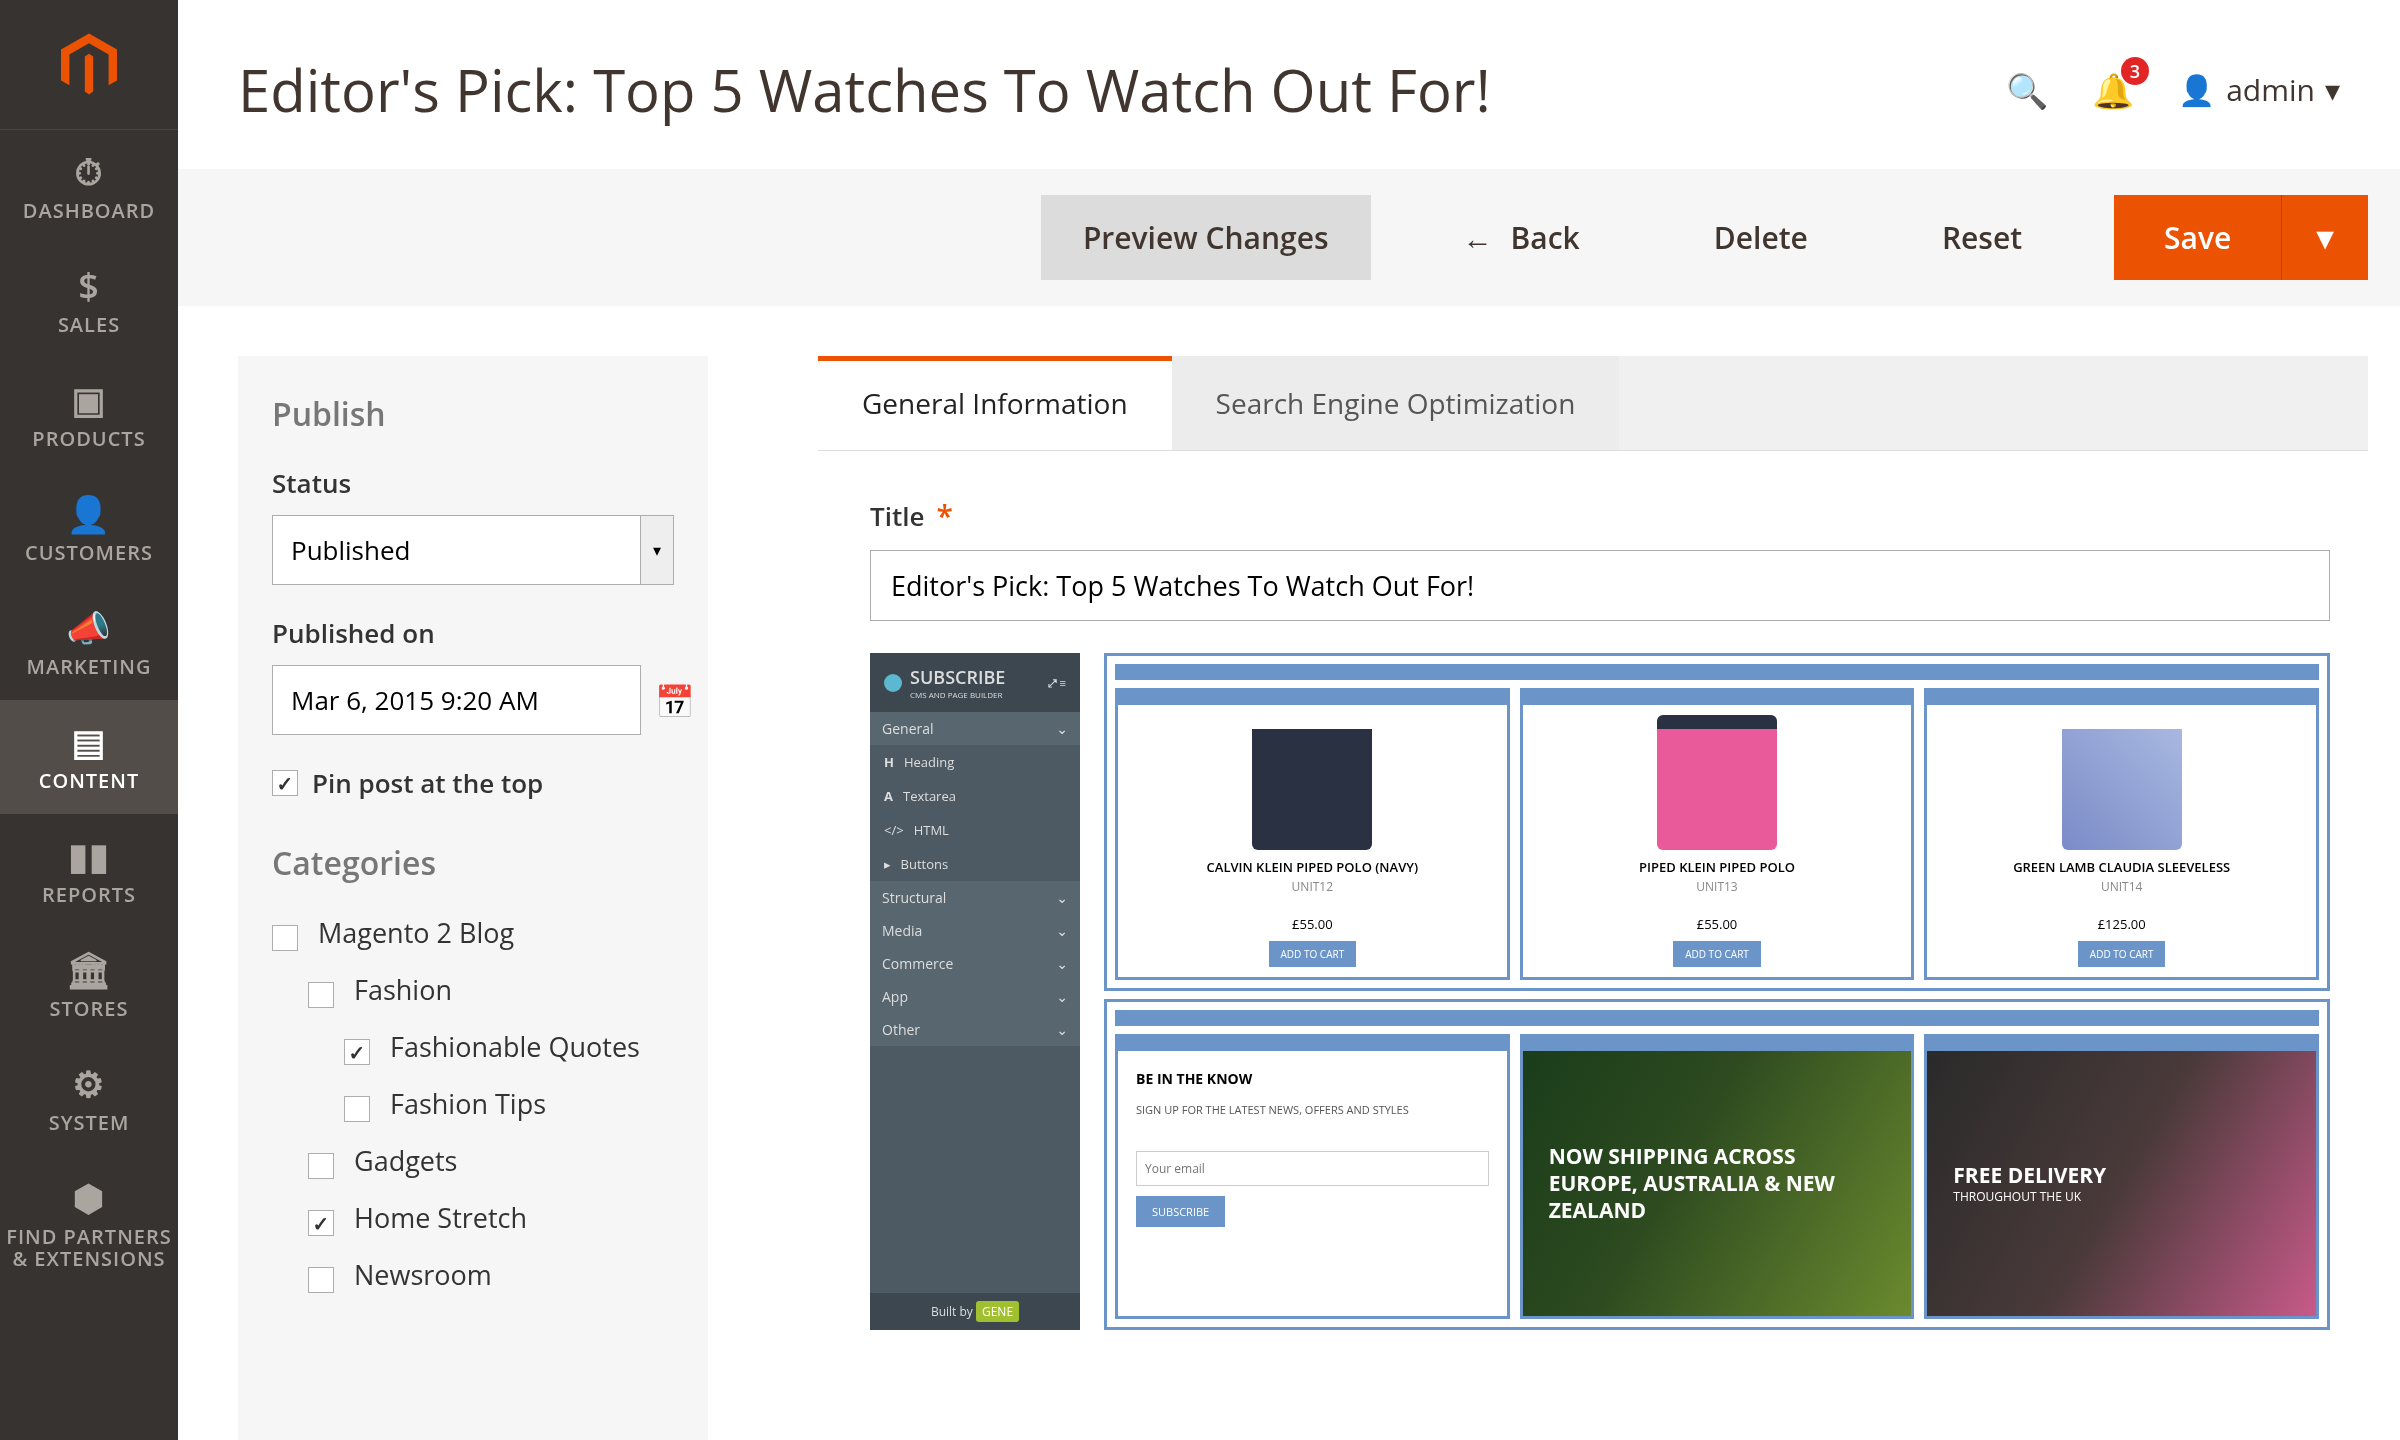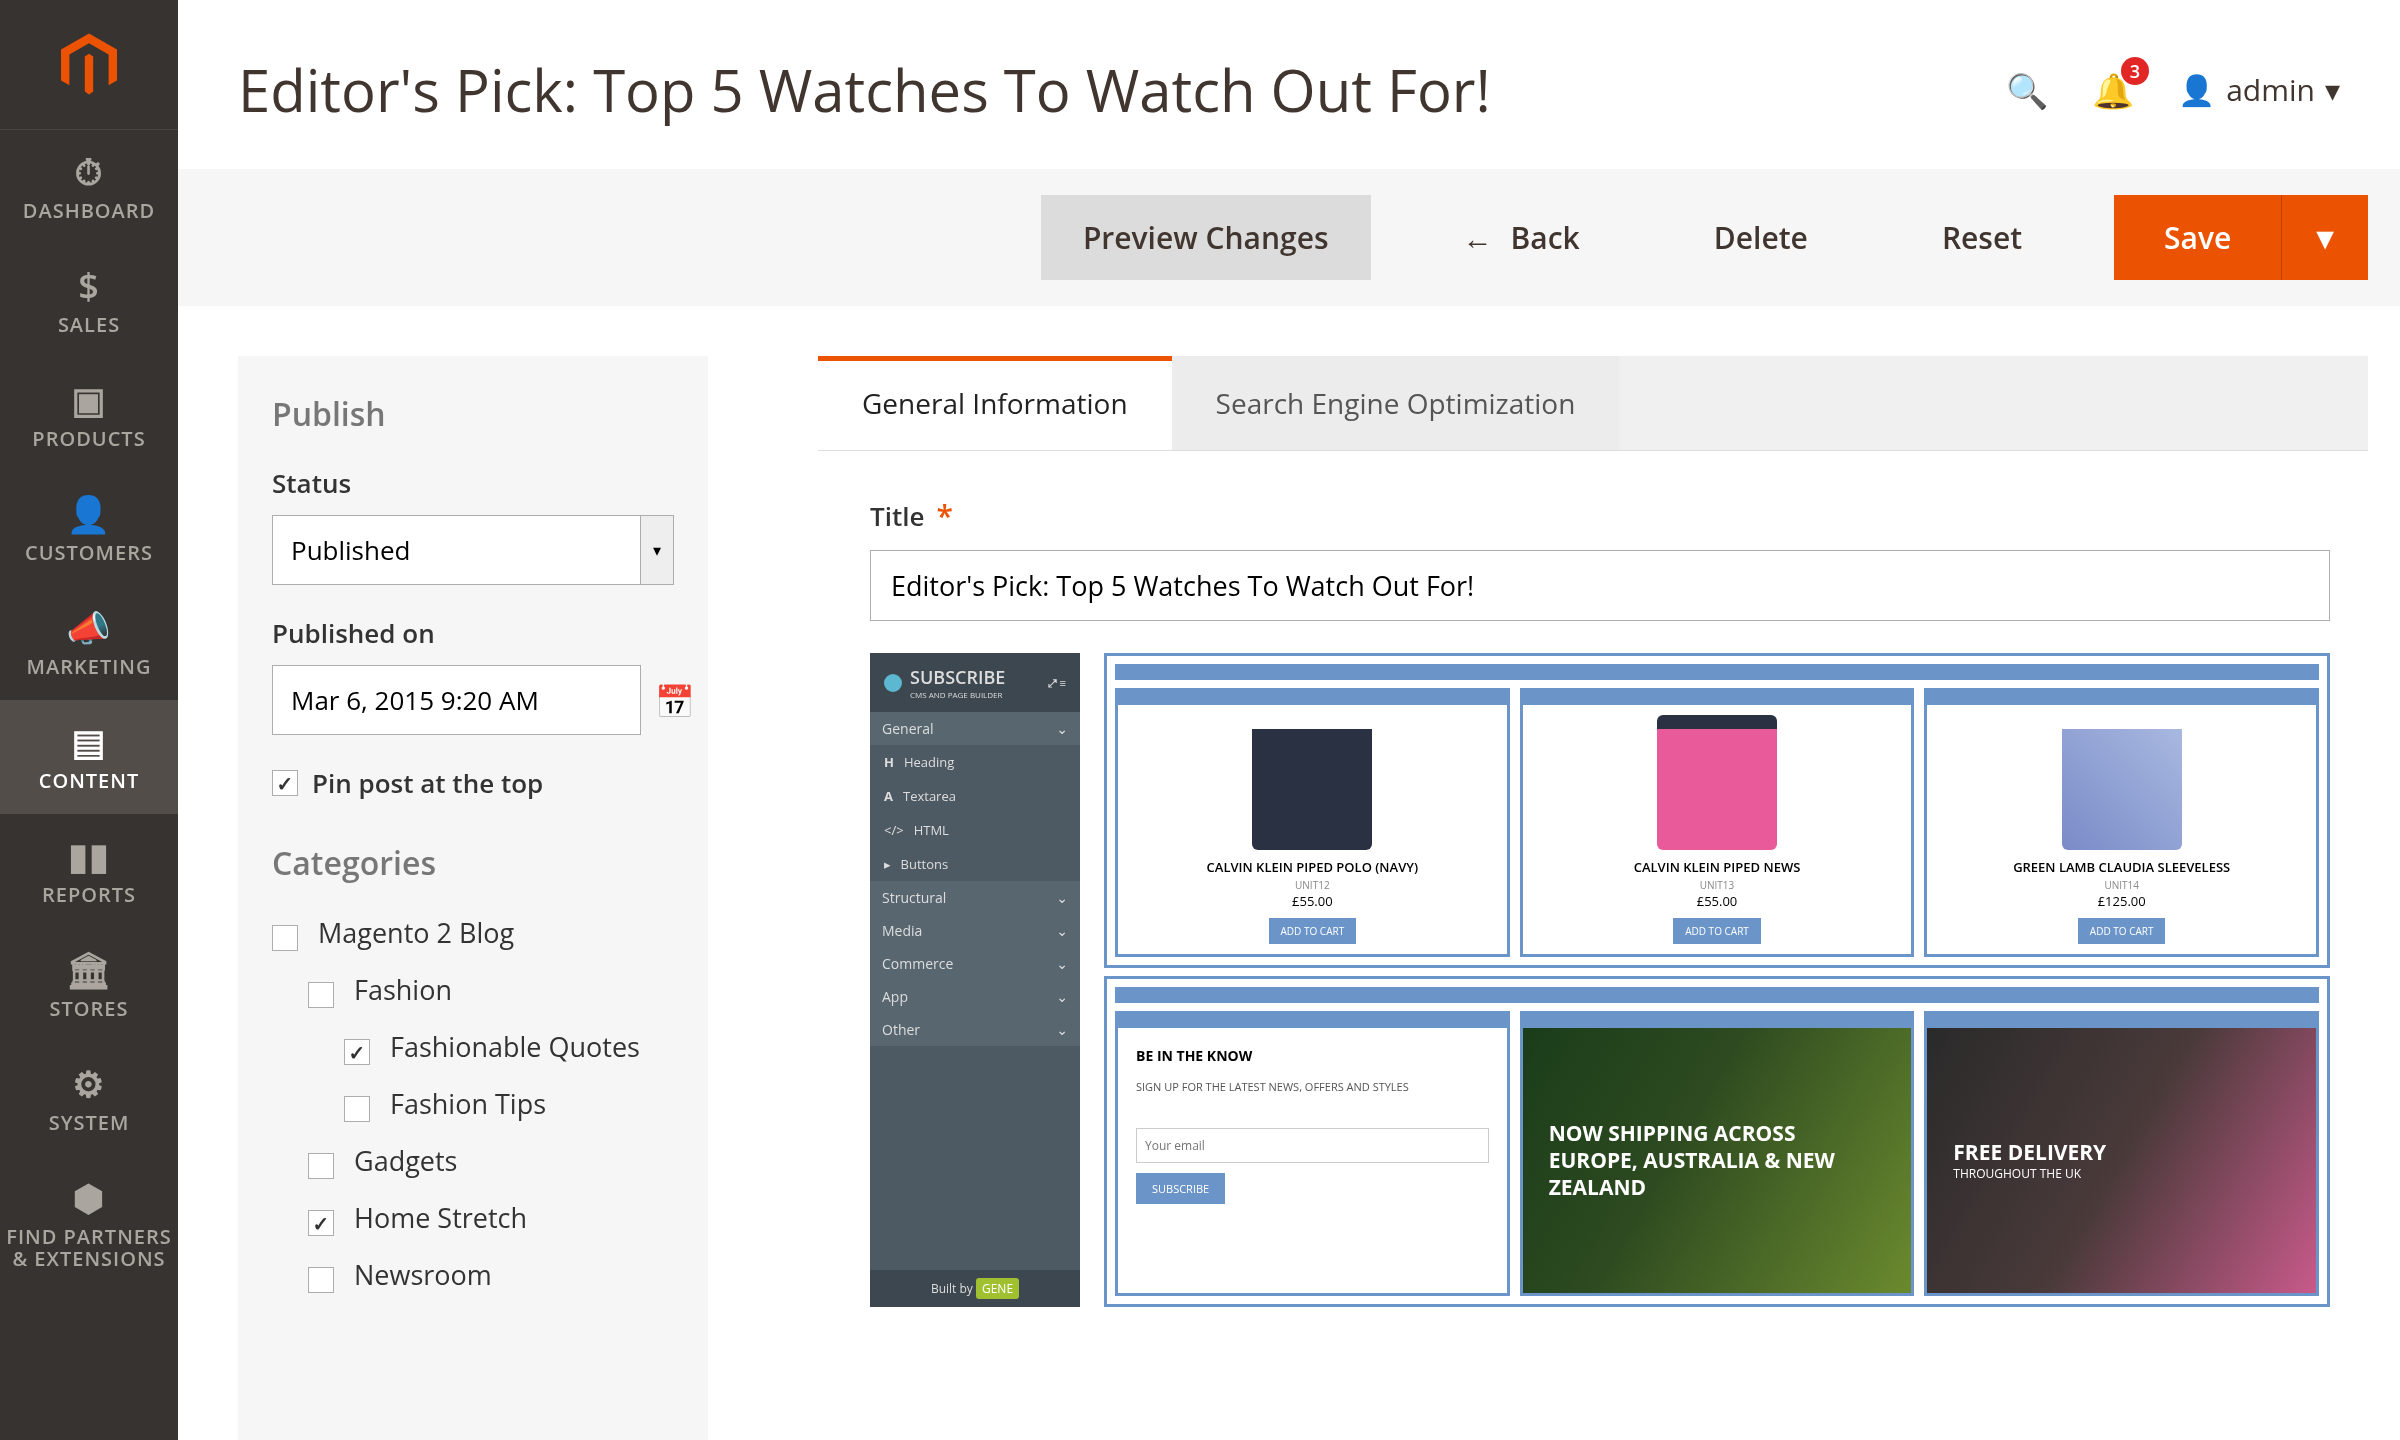--- a/index.html
+++ b/index.html
@@ -60,21 +60,21 @@
 .bf-footer{padding:10px;font-size:12px;text-align:center;background:#3d474f;margin-top:auto}
 .canvas{flex:1;display:flex;flex-direction:column;gap:8px}
 .block{border:3px solid #6b95c9;padding:8px}
 .block-hdr{background:#6b95c9;height:16px;margin-bottom:8px}
 .row3{display:flex;gap:10px}
 .col{flex:1;border:3px solid #6b95c9}
 .col-hdr{background:#6b95c9;height:14px}
 .prod{display:flex;flex-direction:column;align-items:center;padding:10px 13px;font-size:12px;text-align:center}
 .poloimg{width:120px;height:135px;border-radius:6px;margin-bottom:8px}
 .pname{font-weight:600;font-size:13px;margin-bottom:2px}
-.psku{font-size:10px;color:#888;margin-bottom:0}
+.psku{font-size:12px;color:#888;margin-bottom:20px}
 .pprice{font-size:13px;margin-bottom:8px}
 .atc{background:#6b95c9;color:#fff;font-size:10px;padding:6px 12px;border:none;cursor:pointer}
 .promo{height:265px;display:flex;flex-direction:column;justify-content:center;padding:20px 26px;color:#fff;font-weight:700;font-size:21px;line-height:1.3}
 .promo1{background:linear-gradient(120deg,#1a3d1a 0%,#2d4a20 40%,#6b8a2e 100%)}
 .promo3{background:linear-gradient(120deg,#2a2a2a 0%,#4a3a3a 50%,#c85a8a 100%)}
 .newsletter{background:#fff;padding:18px;height:265px}
 .nl-title{font-weight:700;font-size:14px;margin-bottom:14px}
 .nl-sub{font-size:11px;color:#555;margin-bottom:34px}
 .nl-input{width:100%;border:1px solid #ccc;padding:8px;font-size:12px;margin-bottom:10px}
 .nl-btn{background:#6b95c9;color:#fff;border:none;padding:8px 16px;font-size:11px;cursor:pointer}
@@ -297,21 +297,21 @@
                         <div class="pname">CALVIN KLEIN PIPED POLO (NAVY)</div>
                         <div class="psku">UNIT12</div>
                         <div class="pprice">£55.00</div>
                         <button class="atc">ADD TO CART</button>
                       </div>
                   </div>
                   <div class="col">
                     <div class="col-hdr"></div>
                     <div class="prod">
                         <div class="poloimg" style="background:#e85a9a;border-top:14px solid #2a3142"></div>
-                        <div class="pname">CALVIN KLEIN PIPED NEWS</div>
+                        <div class="pname">PIPED KLEIN PIPED POLO</div>
                         <div class="psku">UNIT13</div>
                         <div class="pprice">£55.00</div>
                         <button class="atc">ADD TO CART</button>
                       </div>
                   </div>
                   <div class="col">
                     <div class="col-hdr"></div>
                     <div class="prod">
                         <div class="poloimg" style="background:linear-gradient(45deg,#7a8bc8,#a8b8e0);border-top:14px solid #fff"></div>
                         <div class="pname">GREEN LAMB CLAUDIA SLEEVELESS</div>

